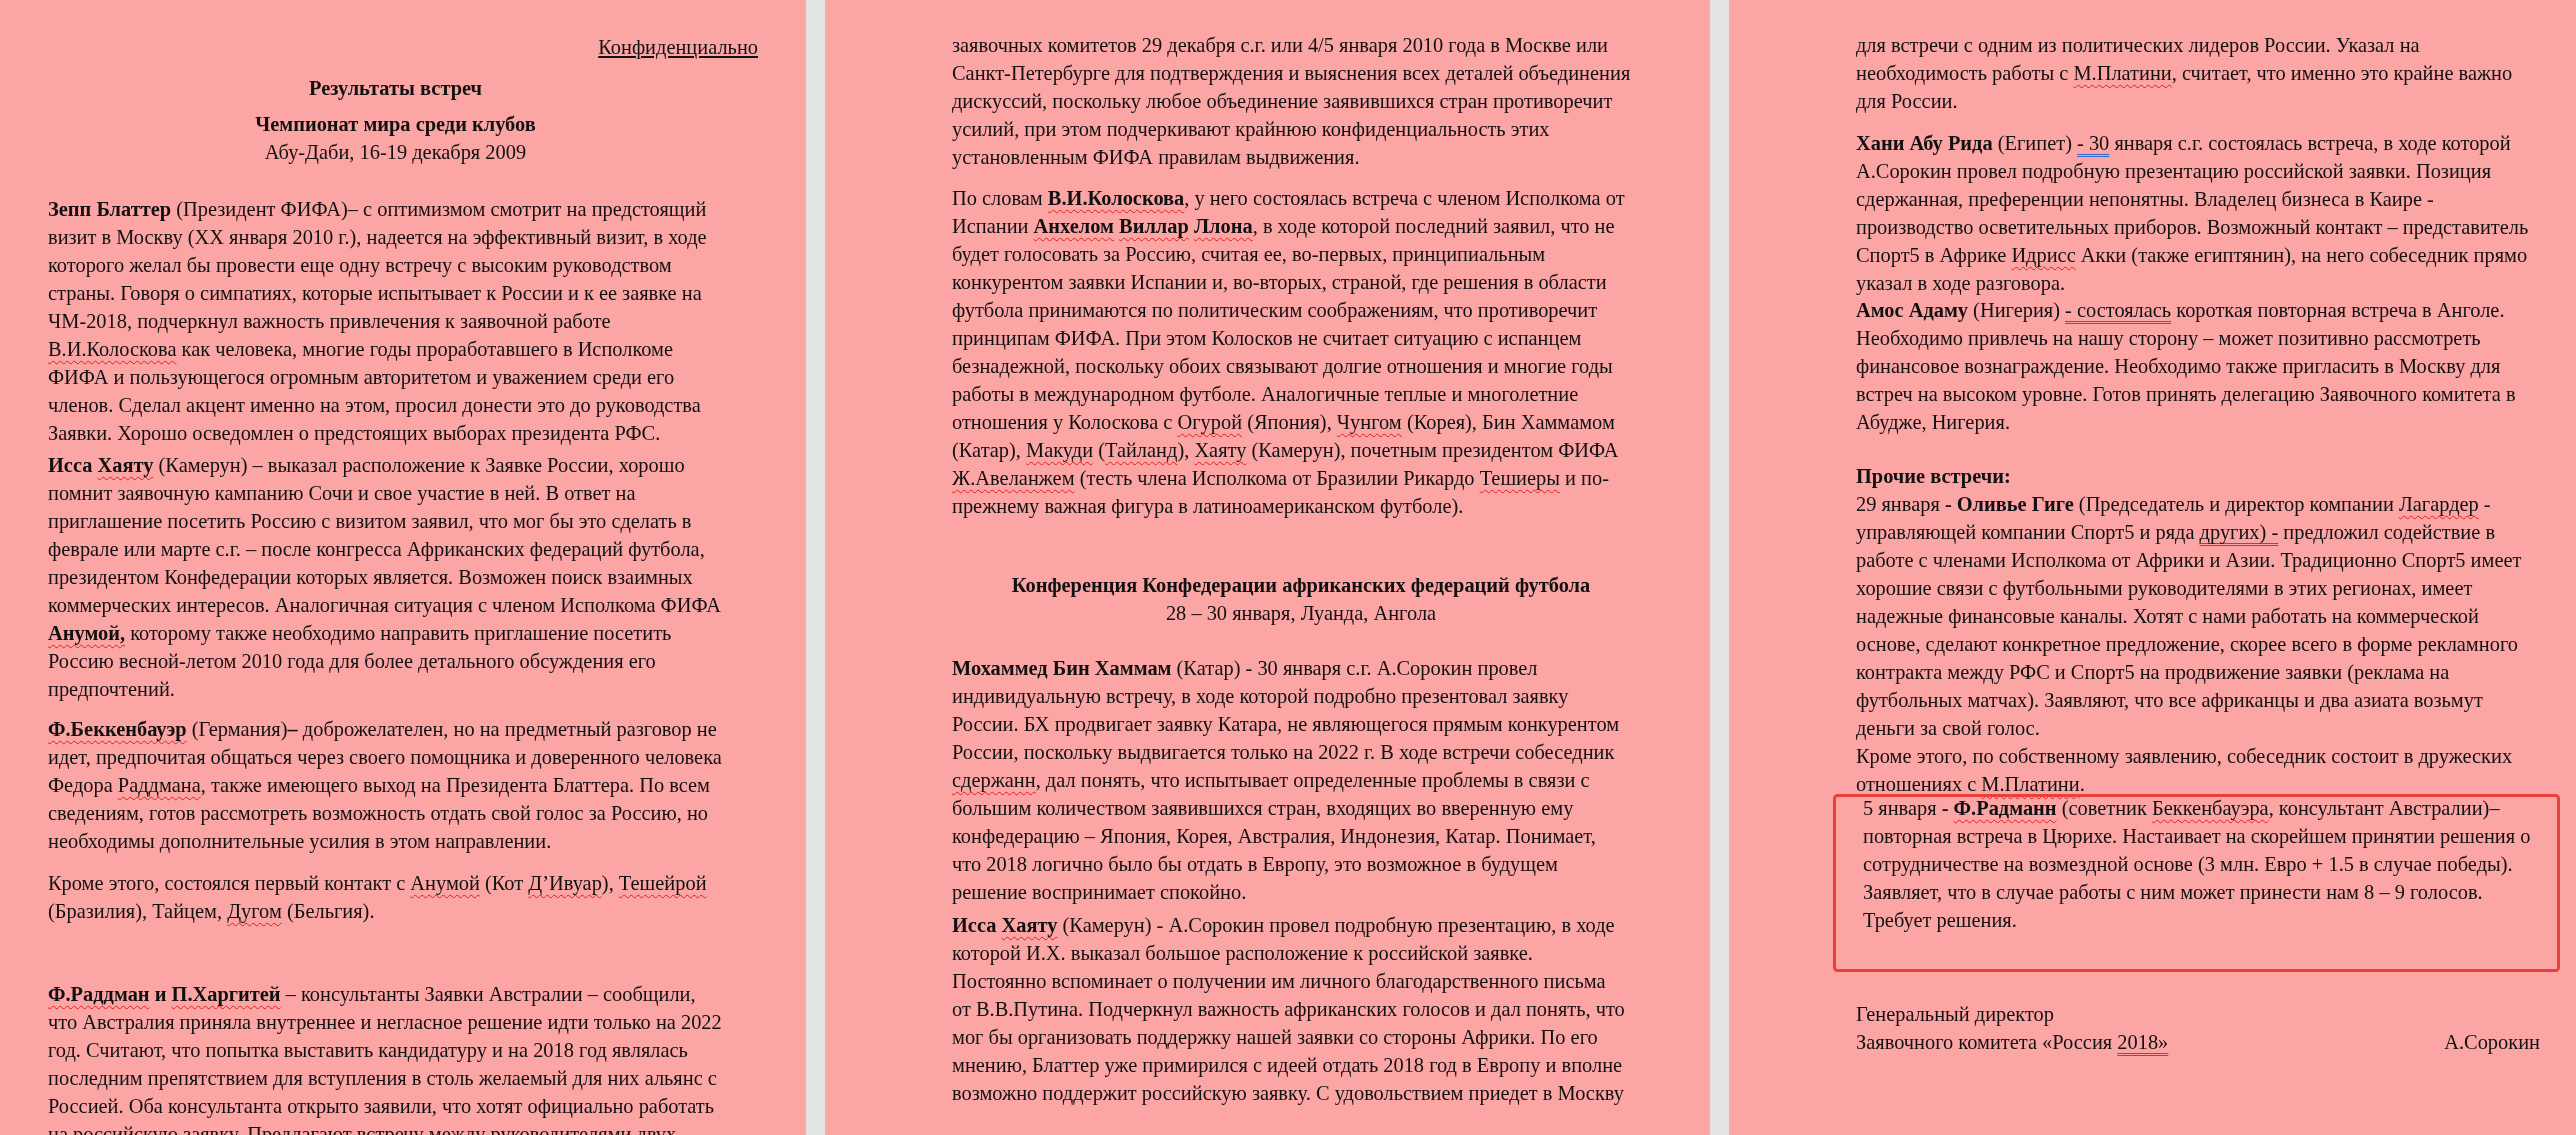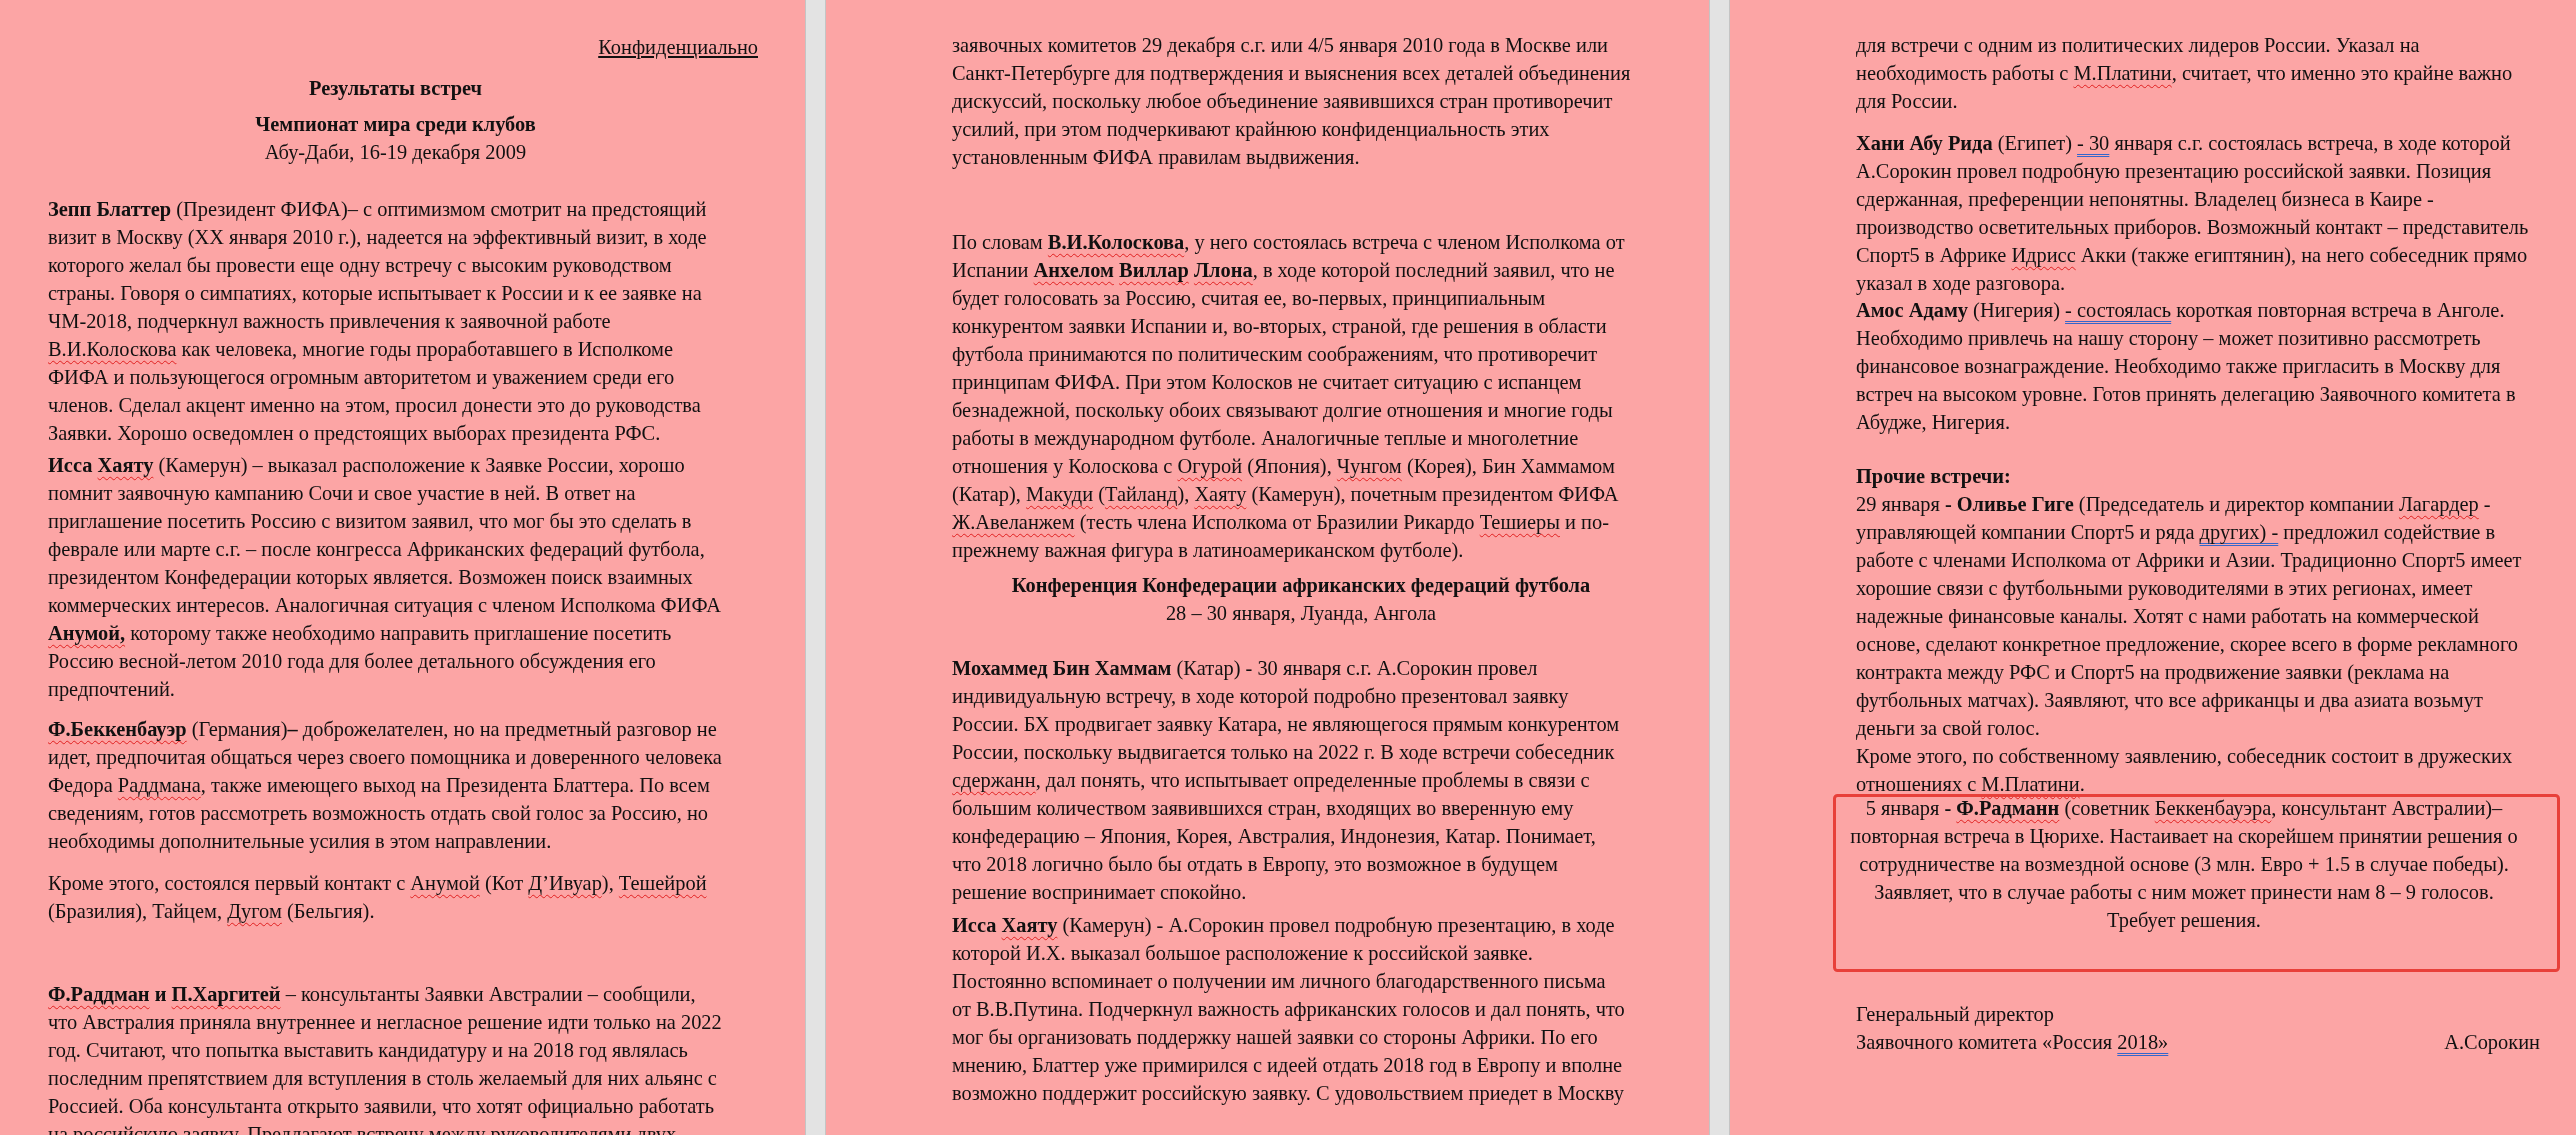--- a/index.html
+++ b/index.html
@@ -99,21 +99,21 @@
   </div>
 <div class="gutter" id="gutter1"></div>
 <div class="page" id="page2">
     <div class="block" style="left: 126px; top: 30.5px; width: 698px;">
       <div class="line"><span>заявочных комитетов 29 декабря с.г. или 4/5 января 2010 года в Москве или</span></div>
       <div class="line"><span>Санкт-Петербурге для подтверждения и выяснения всех деталей объединения</span></div>
       <div class="line"><span>дискуссий, поскольку любое объединение заявившихся стран противоречит</span></div>
       <div class="line"><span>усилий, при этом подчеркивают крайнюю конфиденциальность этих</span></div>
       <div class="line"><span>установленным ФИФА правилам выдвижения.</span></div>
     </div>
-    <div class="block" style="left: 126px; top: 184px; width: 698px; margin-top: 44px;">
+    <div class="block" style="left: 126px; top: 184px; width: 698px;">
       <div class="line"><span>По словам </span><span class="spb">В.И.Колоскова</span><span>, у него состоялась встреча с членом Исполкома от</span></div>
       <div class="line"><span>Испании </span><span class="spb">Анхелом</span><span class="b"> </span><span class="spb">Виллар</span><span class="b"> </span><span class="spb">Ллона</span><span>, в ходе которой последний заявил, что не</span></div>
       <div class="line"><span>будет голосовать за Россию, считая ее, во-первых, принципиальным</span></div>
       <div class="line"><span>конкурентом заявки Испании и, во-вторых, страной, где решения в области</span></div>
       <div class="line"><span>футбола принимаются по политическим соображениям, что противоречит</span></div>
       <div class="line"><span>принципам ФИФА. При этом Колосков не считает ситуацию с испанцем</span></div>
       <div class="line"><span>безнадежной, поскольку обоих связывают долгие отношения и многие годы</span></div>
       <div class="line"><span>работы в международном футболе. Аналогичные теплые и многолетние</span></div>
       <div class="line"><span>отношения у Колоскова с </span><span class="sp">Огурой</span><span> (Япония), </span><span class="sp">Чунгом</span><span> (Корея), Бин Хаммамом</span></div>
       <div class="line"><span>(Катар), </span><span class="sp">Макуди</span><span> (</span><span class="sp">Тайланд</span><span>), </span><span class="sp">Хаяту</span><span> (Камерун), почетным президентом ФИФА</span></div>
@@ -174,21 +174,21 @@
       <div class="line"><span>работе с членами Исполкома от Африки и Азии. Традиционно Спорт5 имеет</span></div>
       <div class="line"><span>хорошие связи с футбольными руководителями в этих регионах, имеет</span></div>
       <div class="line"><span>надежные финансовые каналы. Хотят с нами работать на коммерческой</span></div>
       <div class="line"><span>основе, сделают конкретное предложение, скорее всего в форме рекламного</span></div>
       <div class="line"><span>контракта между РФС и Спорт5 на продвижение заявки (реклама на</span></div>
       <div class="line"><span>футбольных матчах). Заявляют, что все африканцы и два азиата возьмут</span></div>
       <div class="line"><span>деньги за свой голос.</span></div>
       <div class="line"><span>Кроме этого, по собственному заявлению, собеседник состоит в дружеских</span></div>
       <div class="line"><span>отношениях с </span><span class="sp">М.Платини</span><span>.</span></div>
     </div>
-    <div class="block" style="left: 112px; top: 794px; width: 684px; text-align: center;">
+    <div class="block" style="left: 133px; top: 794px; width: 684px;">
       <div class="line"><span>5 января </span><span class="b">- </span><span class="spb">Ф.Радманн</span><span> (советник </span><span class="sp">Беккенбауэра</span><span>, консультант Австралии)–</span></div>
       <div class="line"><span>повторная встреча в Цюрихе. Настаивает на скорейшем принятии решения о</span></div>
       <div class="line"><span>сотрудничестве на возмездной основе (3 млн. Евро + 1.5 в случае победы).</span></div>
       <div class="line"><span>Заявляет, что в случае работы с ним может принести нам 8 – 9 голосов.</span></div>
       <div class="line"><span>Требует решения.</span></div>
     </div>
     <div class="block" style="left: 126px; top: 1000px; width: 684px;">
       <div class="line"><span>Генеральный директор</span></div>
       <div class="line"><span>Заявочного комитета «Россия </span><span class="gr">2018»  </span></div>
     </div>

